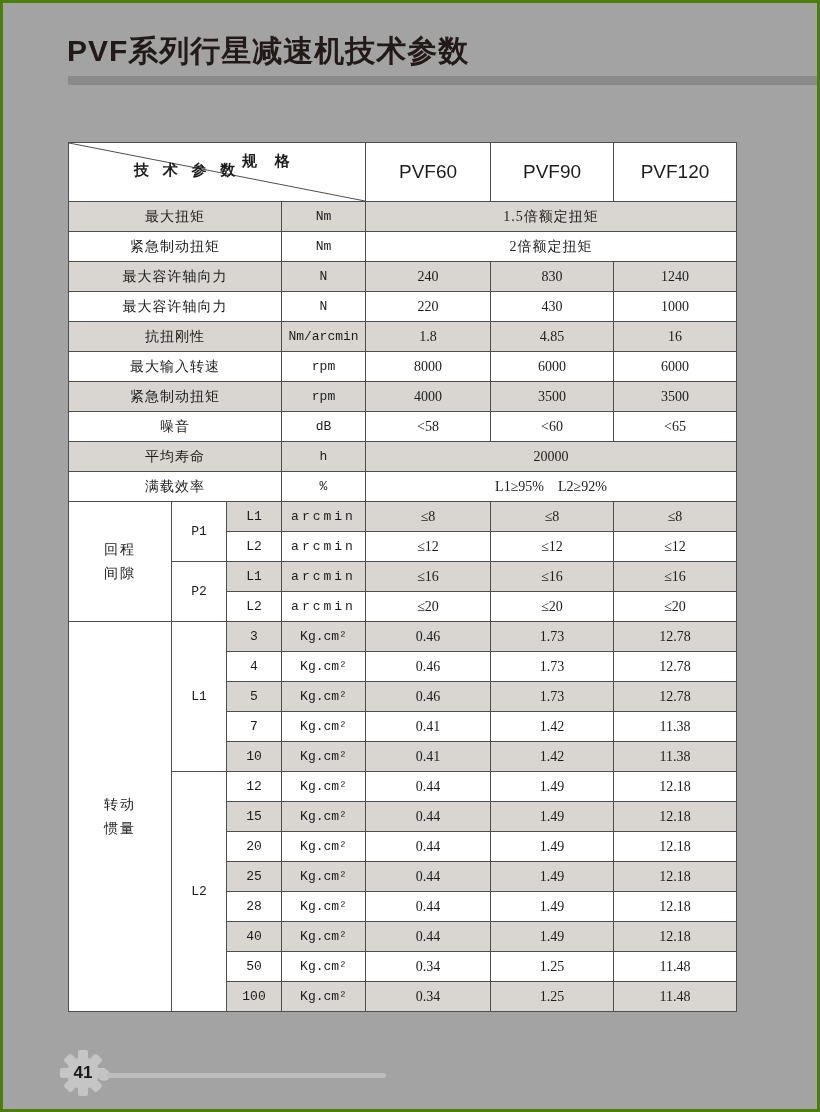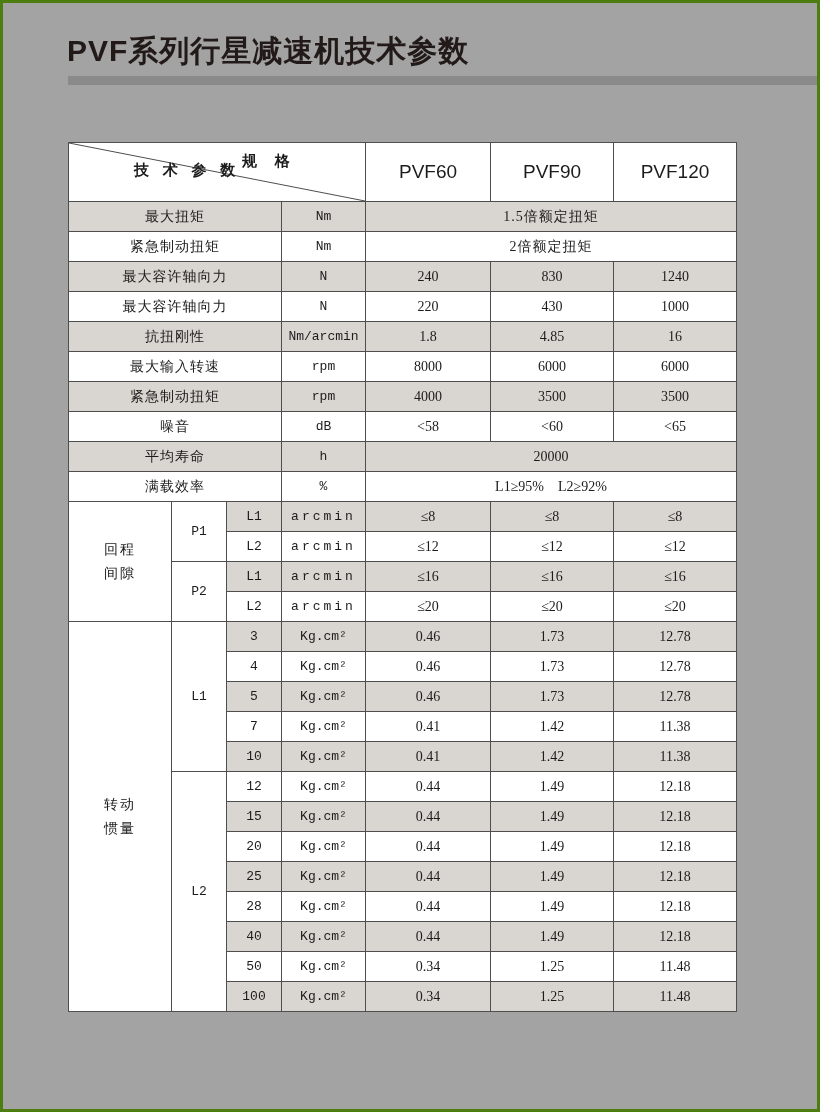--- a/index.html
+++ b/index.html
@@ -294,14 +294,32 @@
         <tr class="row shaded">
           <td class="lv">100</td>
           <td class="unit">Kg.cm²</td>
           <td class="val">0.34</td>
           <td class="val">1.25</td>
           <td class="val">11.48</td>
         </tr>
       </tbody>
   </table>
 
+  <div class="footer">
+    <svg class="gear-badge" width="48" height="48" viewBox="-24 -24 48 48">
+      <g fill="#c5c5c5">
+        <rect x="-5" y="-23" width="10" height="10" rx="2"></rect>
+        <rect x="-5" y="-23" width="10" height="10" rx="2" transform="rotate(45)"></rect>
+        <rect x="-5" y="-23" width="10" height="10" rx="2" transform="rotate(90)"></rect>
+        <rect x="-5" y="-23" width="10" height="10" rx="2" transform="rotate(135)"></rect>
+        <rect x="-5" y="-23" width="10" height="10" rx="2" transform="rotate(180)"></rect>
+        <rect x="-5" y="-23" width="10" height="10" rx="2" transform="rotate(225)"></rect>
+        <rect x="-5" y="-23" width="10" height="10" rx="2" transform="rotate(270)"></rect>
+        <rect x="-5" y="-23" width="10" height="10" rx="2" transform="rotate(315)"></rect>
+        <circle r="16"></circle>
+      </g>
+    </svg>
+    <div class="page-num">41</div>
+    <div class="footer-dot"></div>
+    <div class="footer-line"></div>
+  </div>
 
 </div>
 
 </body></html>

